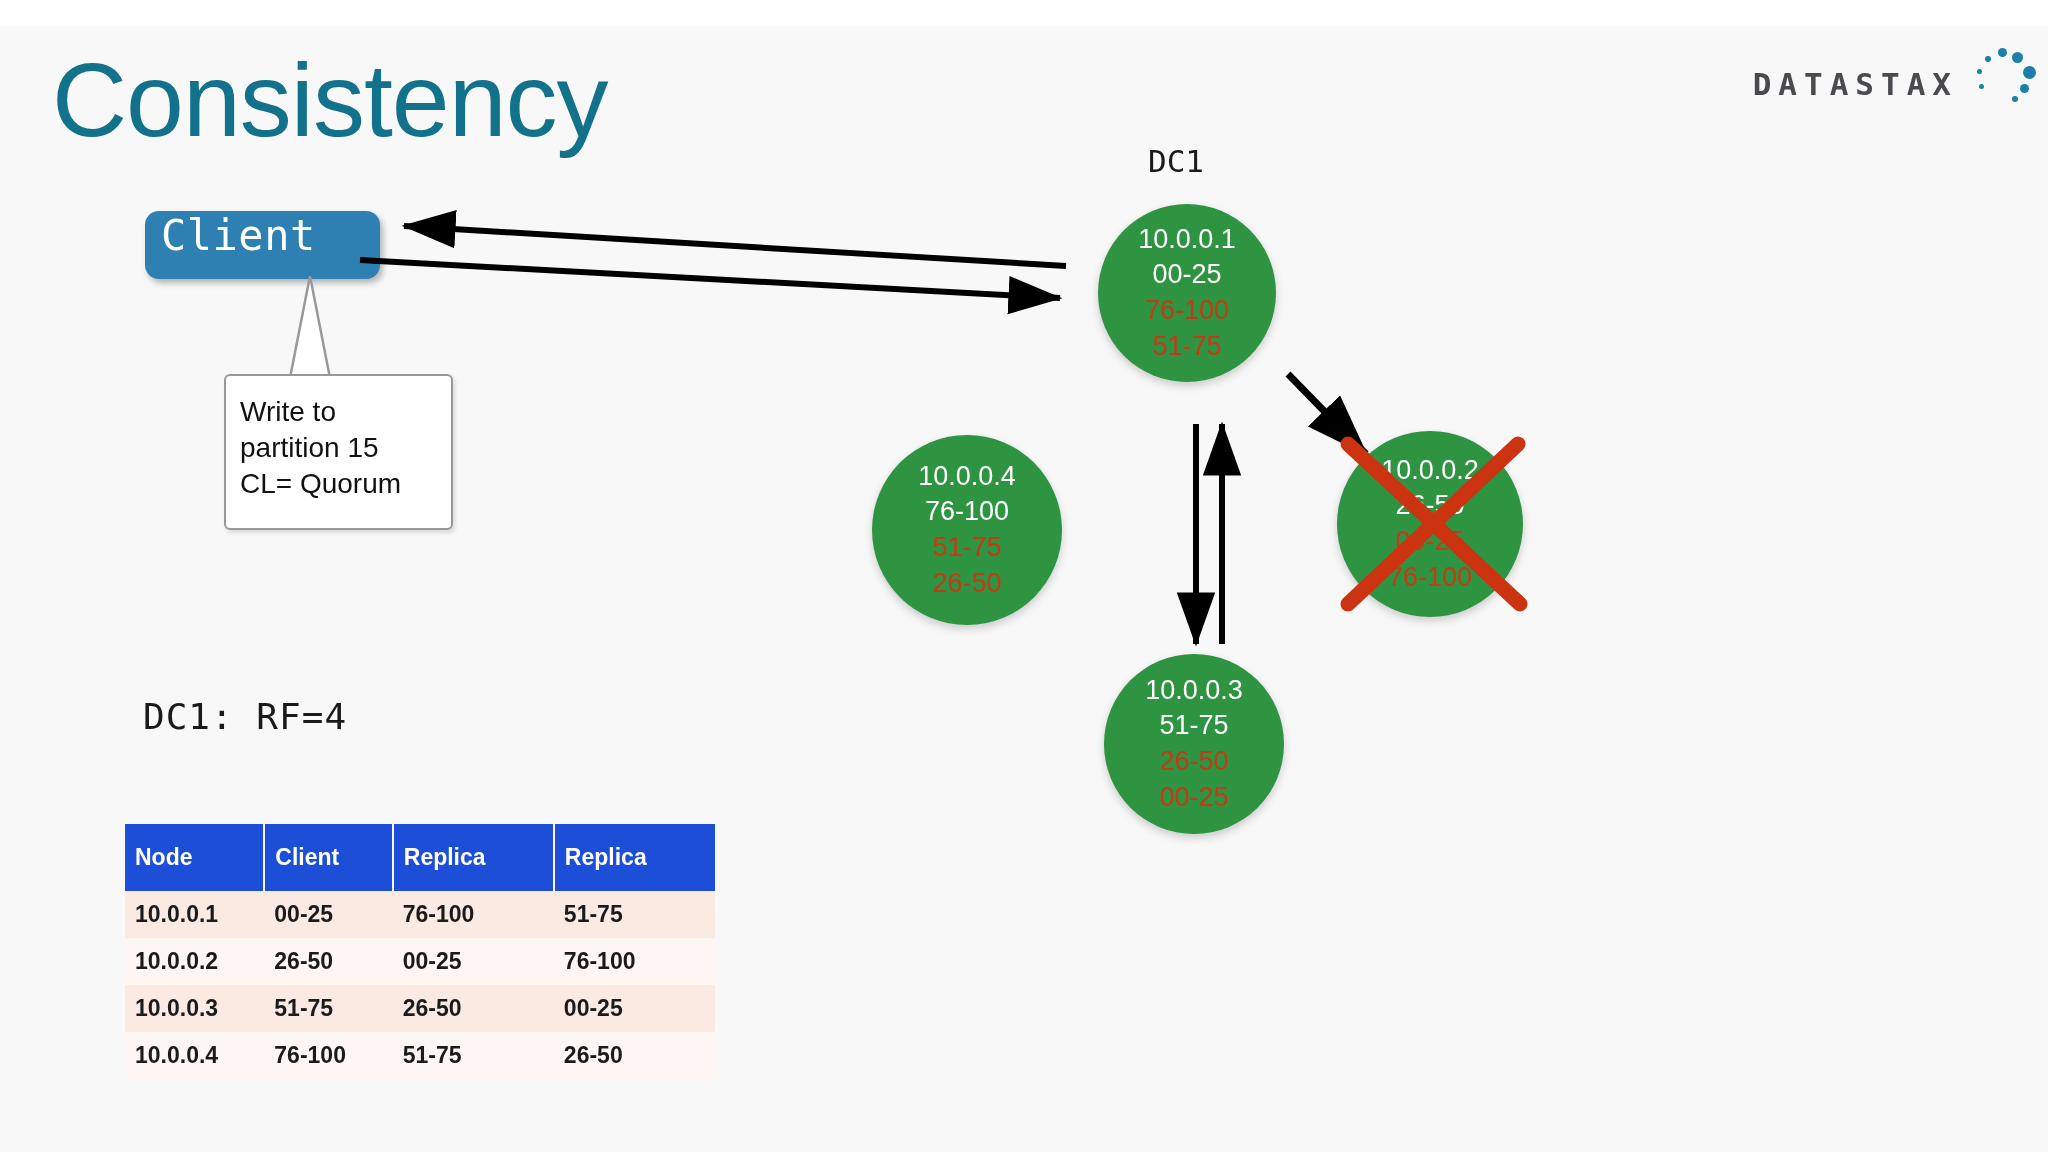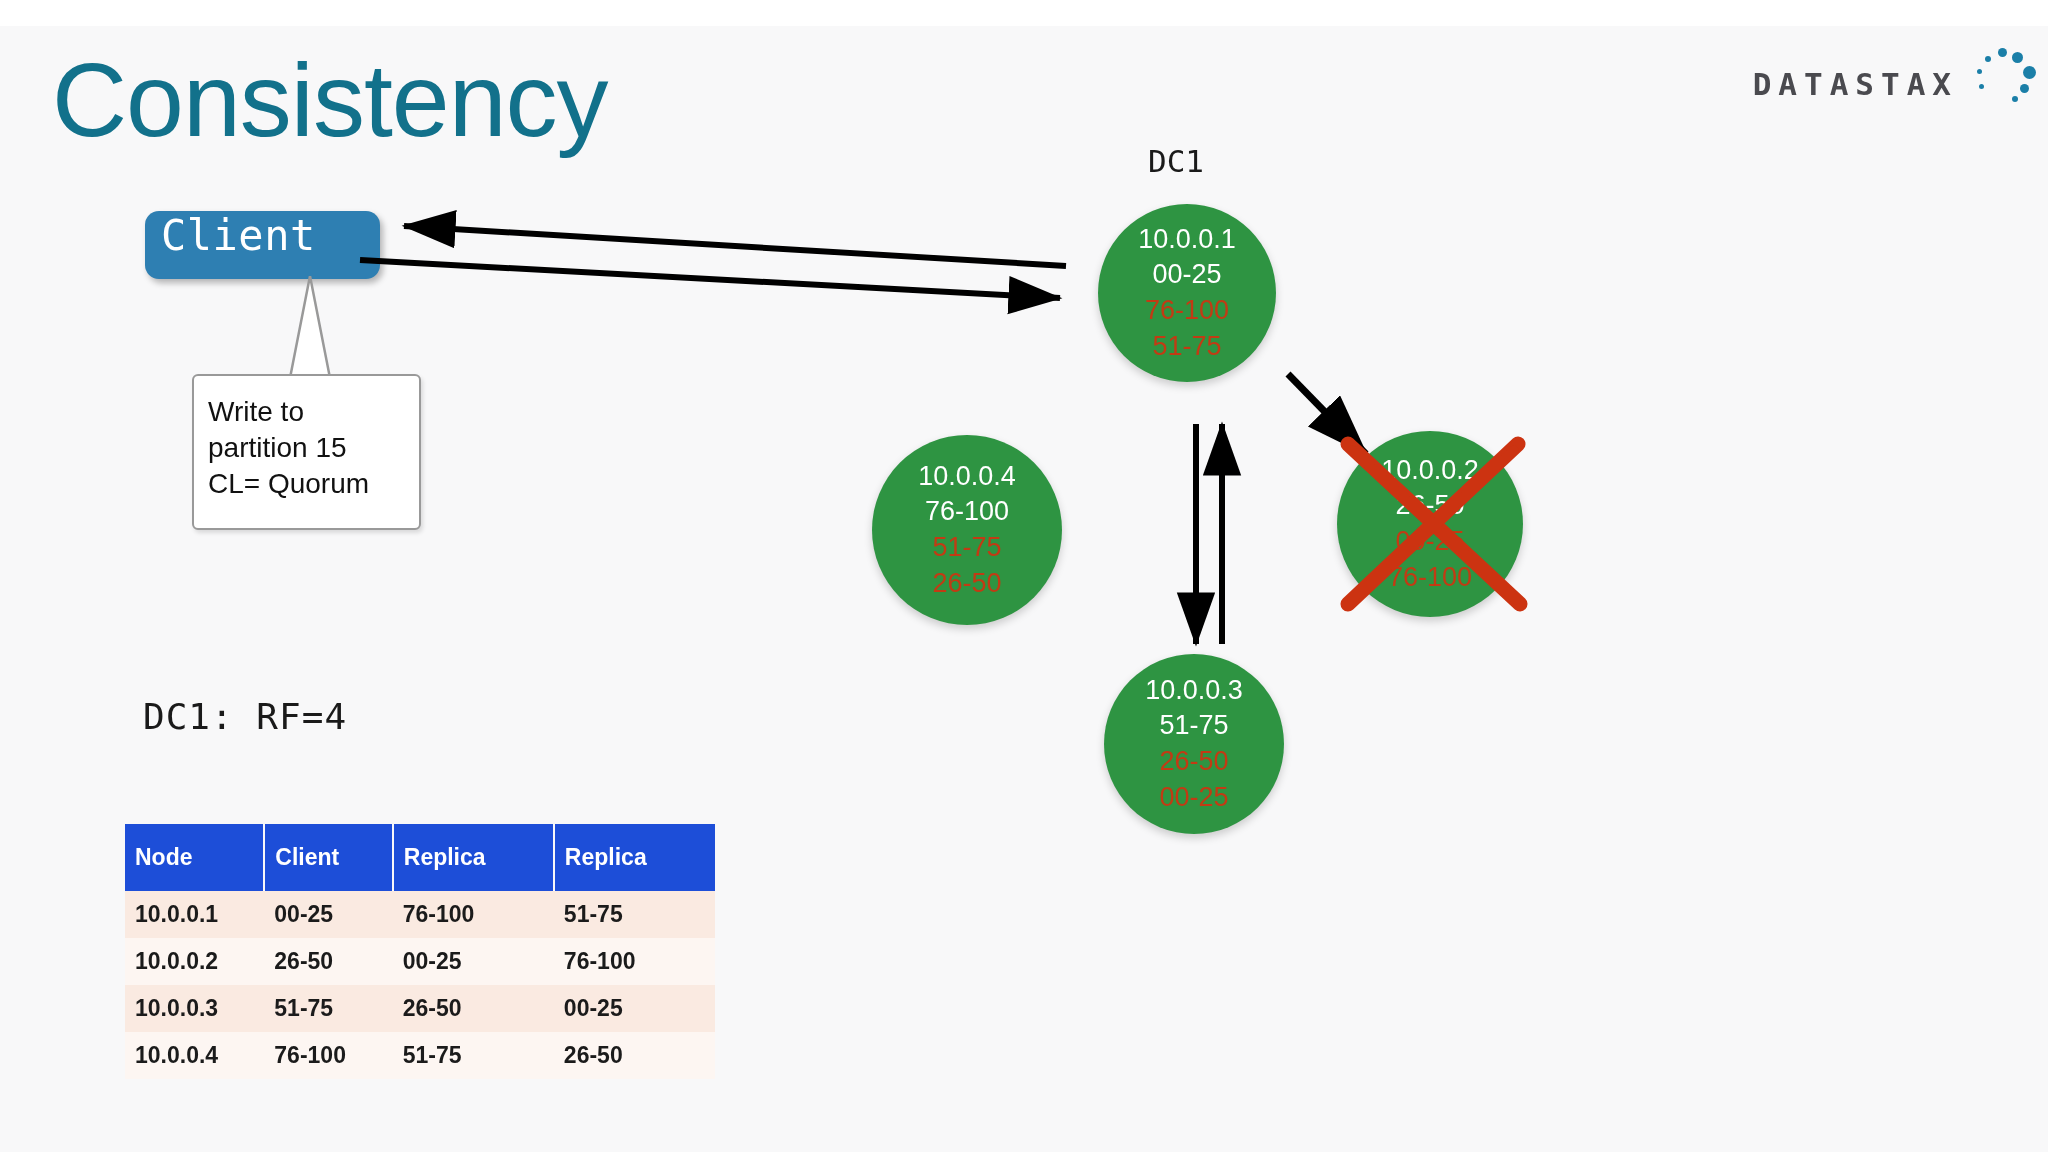--- a/index.html
+++ b/index.html
@@ -80,21 +80,21 @@
     color: #ffffff;
     font-family: "DejaVu Sans Mono", monospace;
     font-size: 42px;
     padding-left: 16px;
     letter-spacing: 0.5px;
   }
 
   
   #callout {
     position: absolute;
-    left: 192px;
+    left: 224px;
     top: 348px;
     width: 225px;
     height: 152px;
     background: #ffffff;
     border: 2px solid #999999;
     border-radius: 6px;
     box-shadow: 2px 3px 4px rgba(0,0,0,0.12);
   }
   #callout-text {
     position: absolute;

